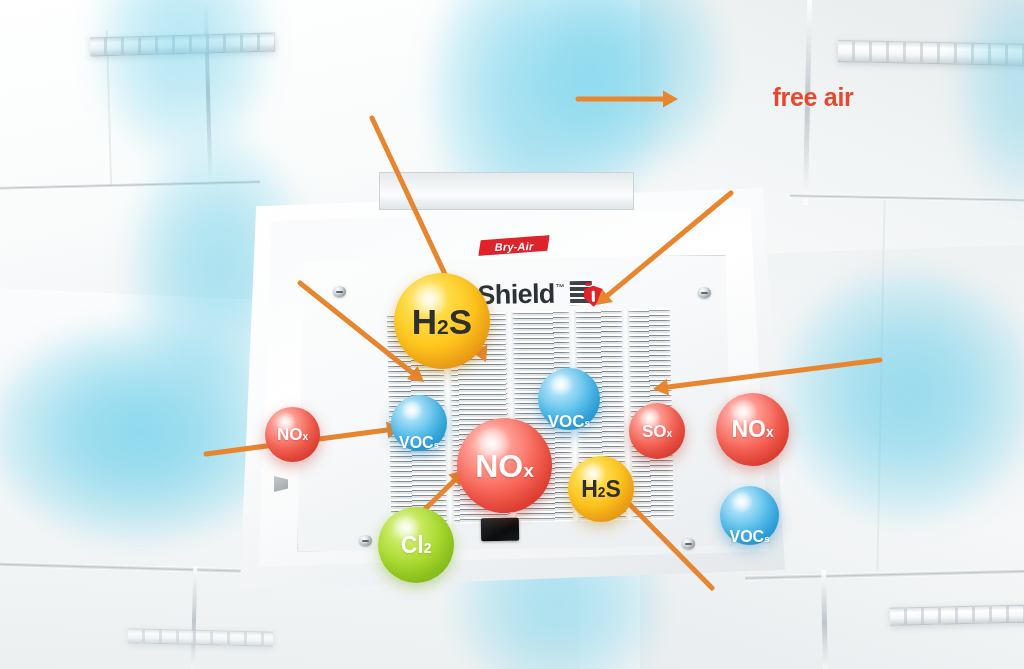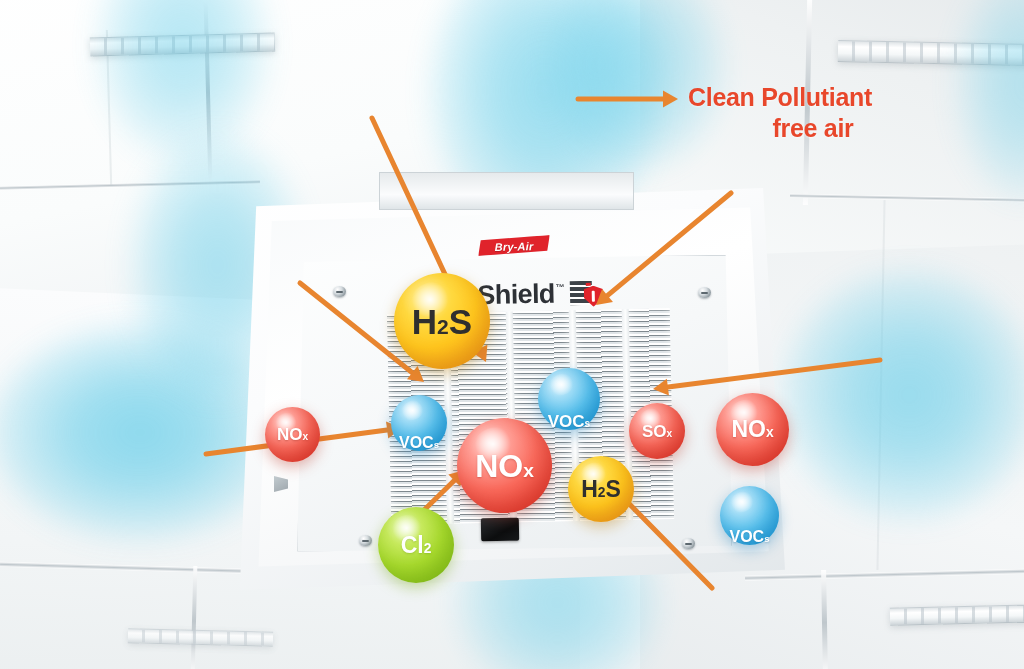--- a/index.html
+++ b/index.html
@@ -410,17 +410,16 @@
       <div class="mol mol-blue" style="left: 720px; top: 486px; width: 59px; height: 59px; font-size: 16px;">
         <span class="hl"></span>
         <span class="lbl">
           <span>VOC</span>
           <span class="sub">s</span>
         </span>
       </div>
     </div>
 
   <div id="caption">
-    <span>Clean Pollutiant</span>
     <span class="l2">free air</span>
   </div>
 
 </div>
 
 </body></html>

